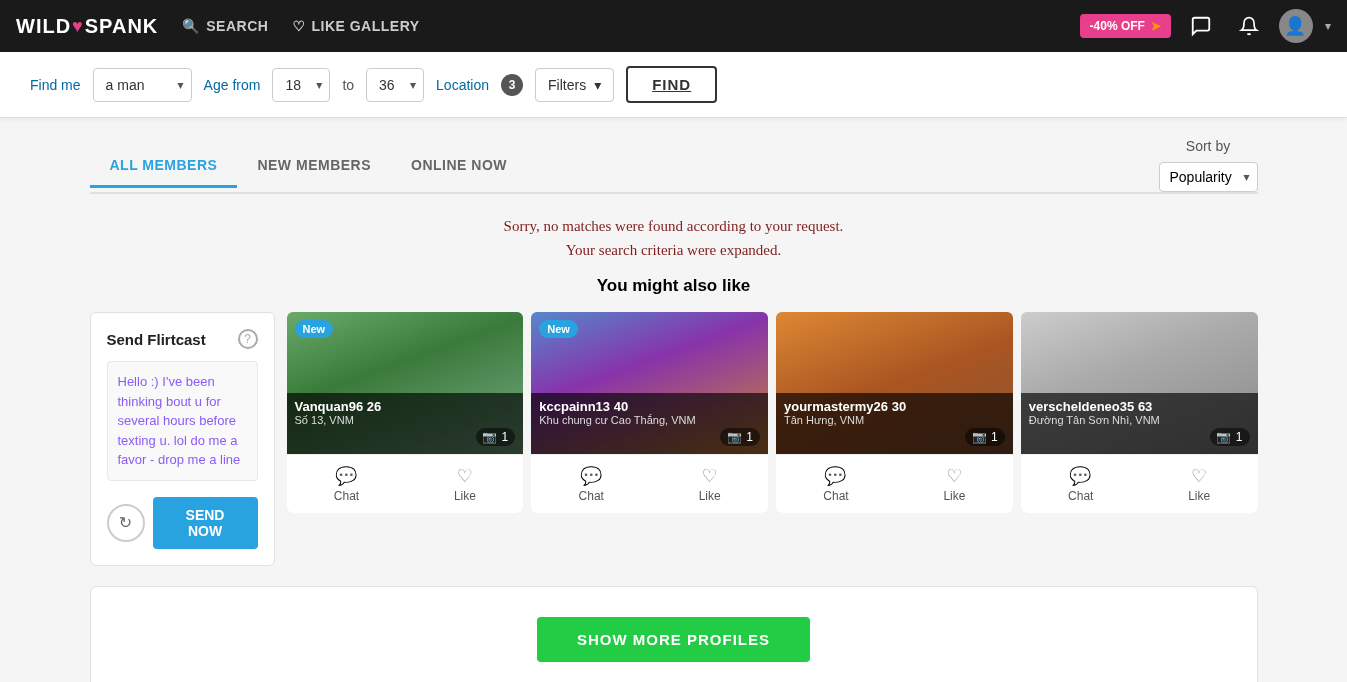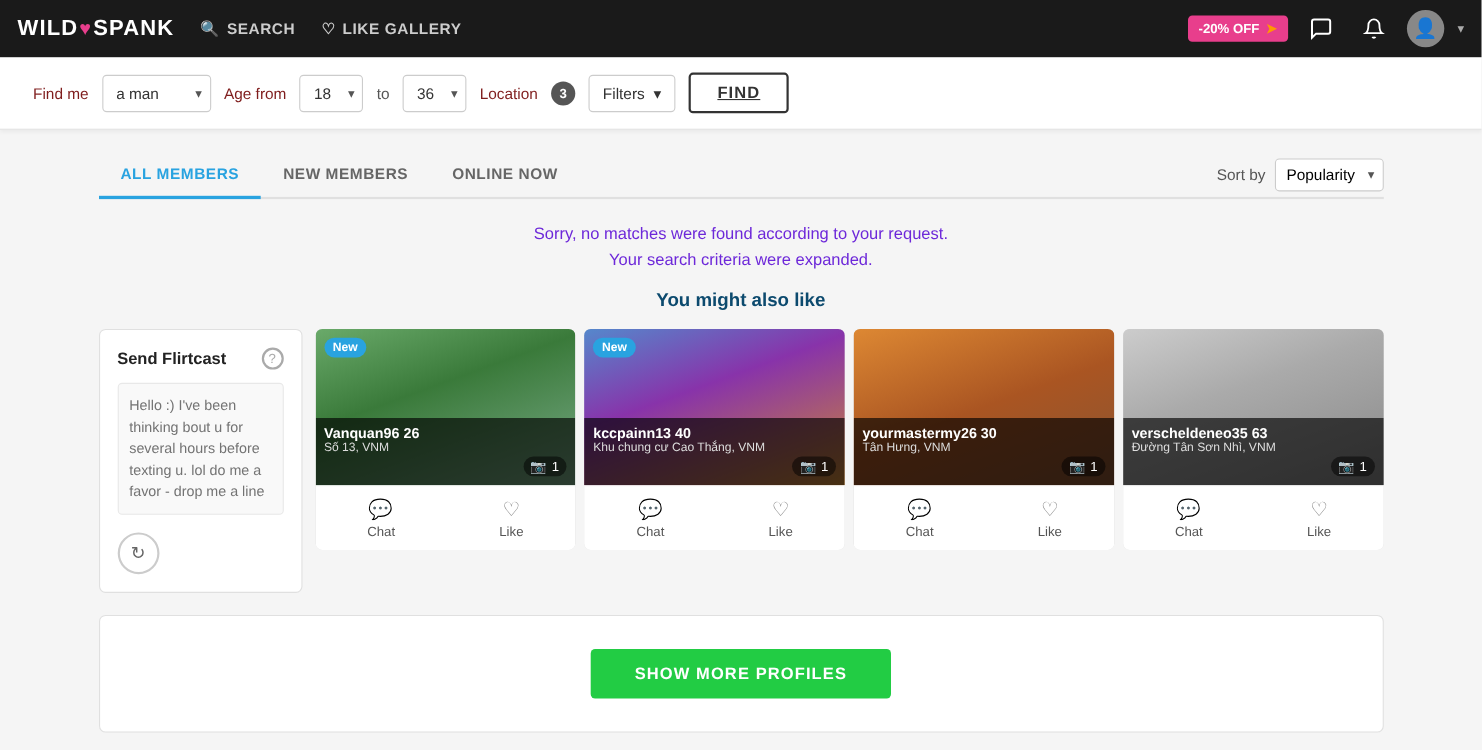--- a/index.html
+++ b/index.html
@@ -109,21 +109,21 @@
       background: white;
       padding: 14px 30px;
       display: flex;
       align-items: center;
       gap: 12px;
       border-bottom: 1px solid #e0e0e0;
       box-shadow: 0 2px 4px rgba(0,0,0,0.05);
     }
     .search-label {
       font-size: 14px;
-      color: #7f1d1d;
+      color: #0369a1;
     }
     .search-select {
       border: 1px solid #ccc;
       border-radius: 4px;
       padding: 8px 28px 8px 12px;
       font-size: 14px;
       color: #333;
       background: white;
       cursor: pointer;
       appearance: none;
@@ -232,47 +232,49 @@
     .tab.active {
       color: #29a3e0;
       border-bottom: 3px solid #29a3e0;
     }
     .sort-section {
       display: flex;
       align-items: center;
       gap: 8px;
       font-size: 14px;
       color: #555;
+      flex-direction: column;
     }
     .sort-select {
       border: 1px solid #ccc;
       border-radius: 4px;
       padding: 6px 24px 6px 10px;
       font-size: 14px;
       background: white;
       cursor: pointer;
       appearance: none;
       -webkit-appearance: none;
     }
 
     
     .no-results {
       text-align: center;
-      color: #6d28d9;
+      color: #7f1d1d;
       font-size: 15px;
       margin: 20px 0 10px;
       line-height: 1.6;
+      font-family: Liberation Serif, serif;
     }
 
     
     .section-title {
       text-align: center;
       font-size: 17px;
       font-weight: 600;
-      color: #0c4a6e;
+      color: #000000;
       margin: 14px 0 16px;
     }
 
     
     .cards-section {
       display: flex;
       gap: 12px;
       align-items: flex-start;
     }
 
@@ -303,21 +305,21 @@
       border: 2px solid #aaa;
       color: #aaa;
       display: flex;
       align-items: center;
       justify-content: center;
       font-size: 12px;
       cursor: pointer;
     }
     .flirtcast-message {
       font-size: 13px;
-      color: #737373;
+      color: #8b5cf6;
       line-height: 1.5;
       margin-bottom: 16px;
       background: #f9f9f9;
       border: 1px solid #e8e8e8;
       border-radius: 4px;
       padding: 10px;
     }
     .flirtcast-actions {
       display: flex;
       align-items: center;
@@ -492,21 +494,21 @@
       <span>🔍</span>
       <span>SEARCH</span>
     </div>
     <div class="header-nav-item">
       <span>♡</span>
       <span>LIKE GALLERY</span>
     </div>
   </nav>
   <div class="header-right">
     <div class="discount-badge">
-      <span>-20% OFF</span>
+      <span>-40% OFF</span>
       <span class="discount-arrow">➤</span>
     </div>
     <div class="header-icon msg-bubble-icon">
       <svg width="22" height="22" viewBox="0 0 24 24" fill="none" stroke="white" stroke-width="2">
         <path d="M21 15a2 2 0 0 1-2 2H7l-4 4V5a2 2 0 0 1 2-2h14a2 2 0 0 1 2 2z"></path>
       </svg>
     </div>
     <div class="header-icon bell-icon">
       <svg width="20" height="22" viewBox="0 0 24 24" fill="none" stroke="white" stroke-width="2">
         <path d="M18 8A6 6 0 0 0 6 8c0 7-3 9-3 9h18s-3-2-3-9"></path>
@@ -577,20 +579,21 @@
   <div class="cards-section">
 
     <div class="flirtcast-panel">
       <div class="flirtcast-header">
         <span class="flirtcast-title">Send Flirtcast</span>
         <div class="help-icon">?</div>
       </div>
       <div class="flirtcast-message">Hello :) I've been thinking bout u for several hours before texting u. lol do me a favor - drop me a line</div>
       <div class="flirtcast-actions">
         <button class="refresh-btn">↻</button>
+        <button class="send-now-btn">SEND NOW</button>
       </div>
     </div>
 
     <div class="profile-cards">
 
       <div class="profile-card">
         <div class="card-image-placeholder card-img-1">
           <div class="new-badge">New</div>
           <div class="card-info">
             <div class="card-name">Vanquan96 <span>26</span></div>

